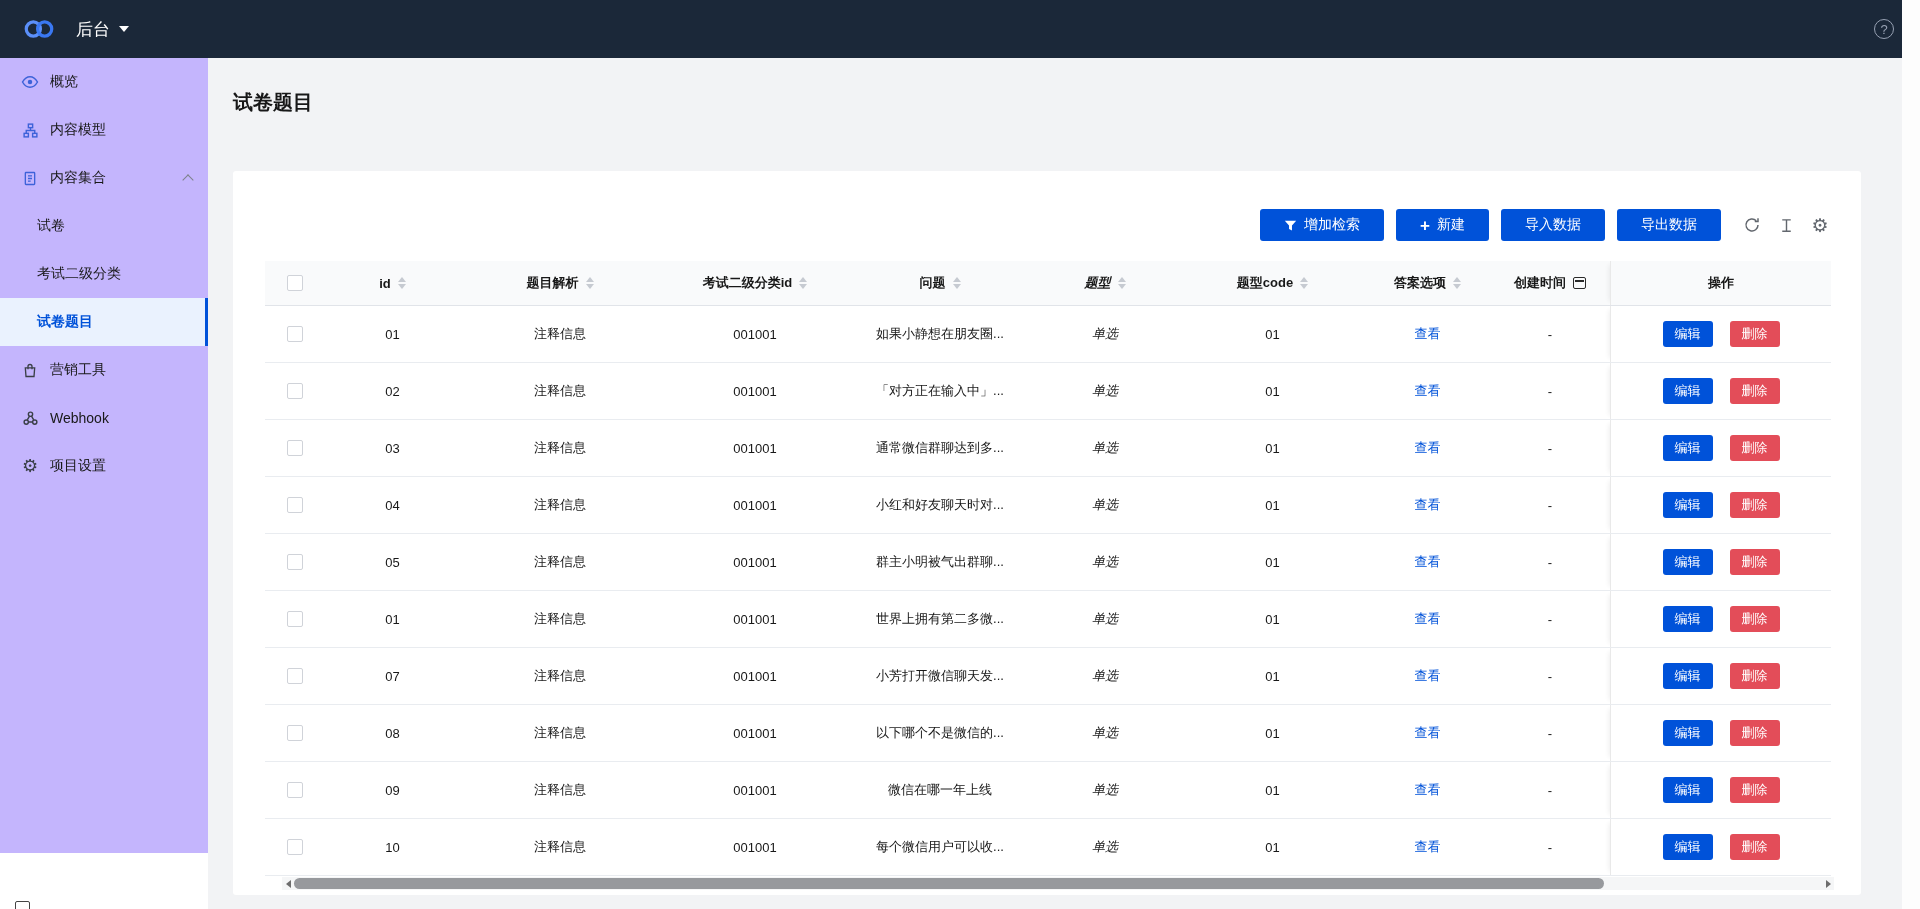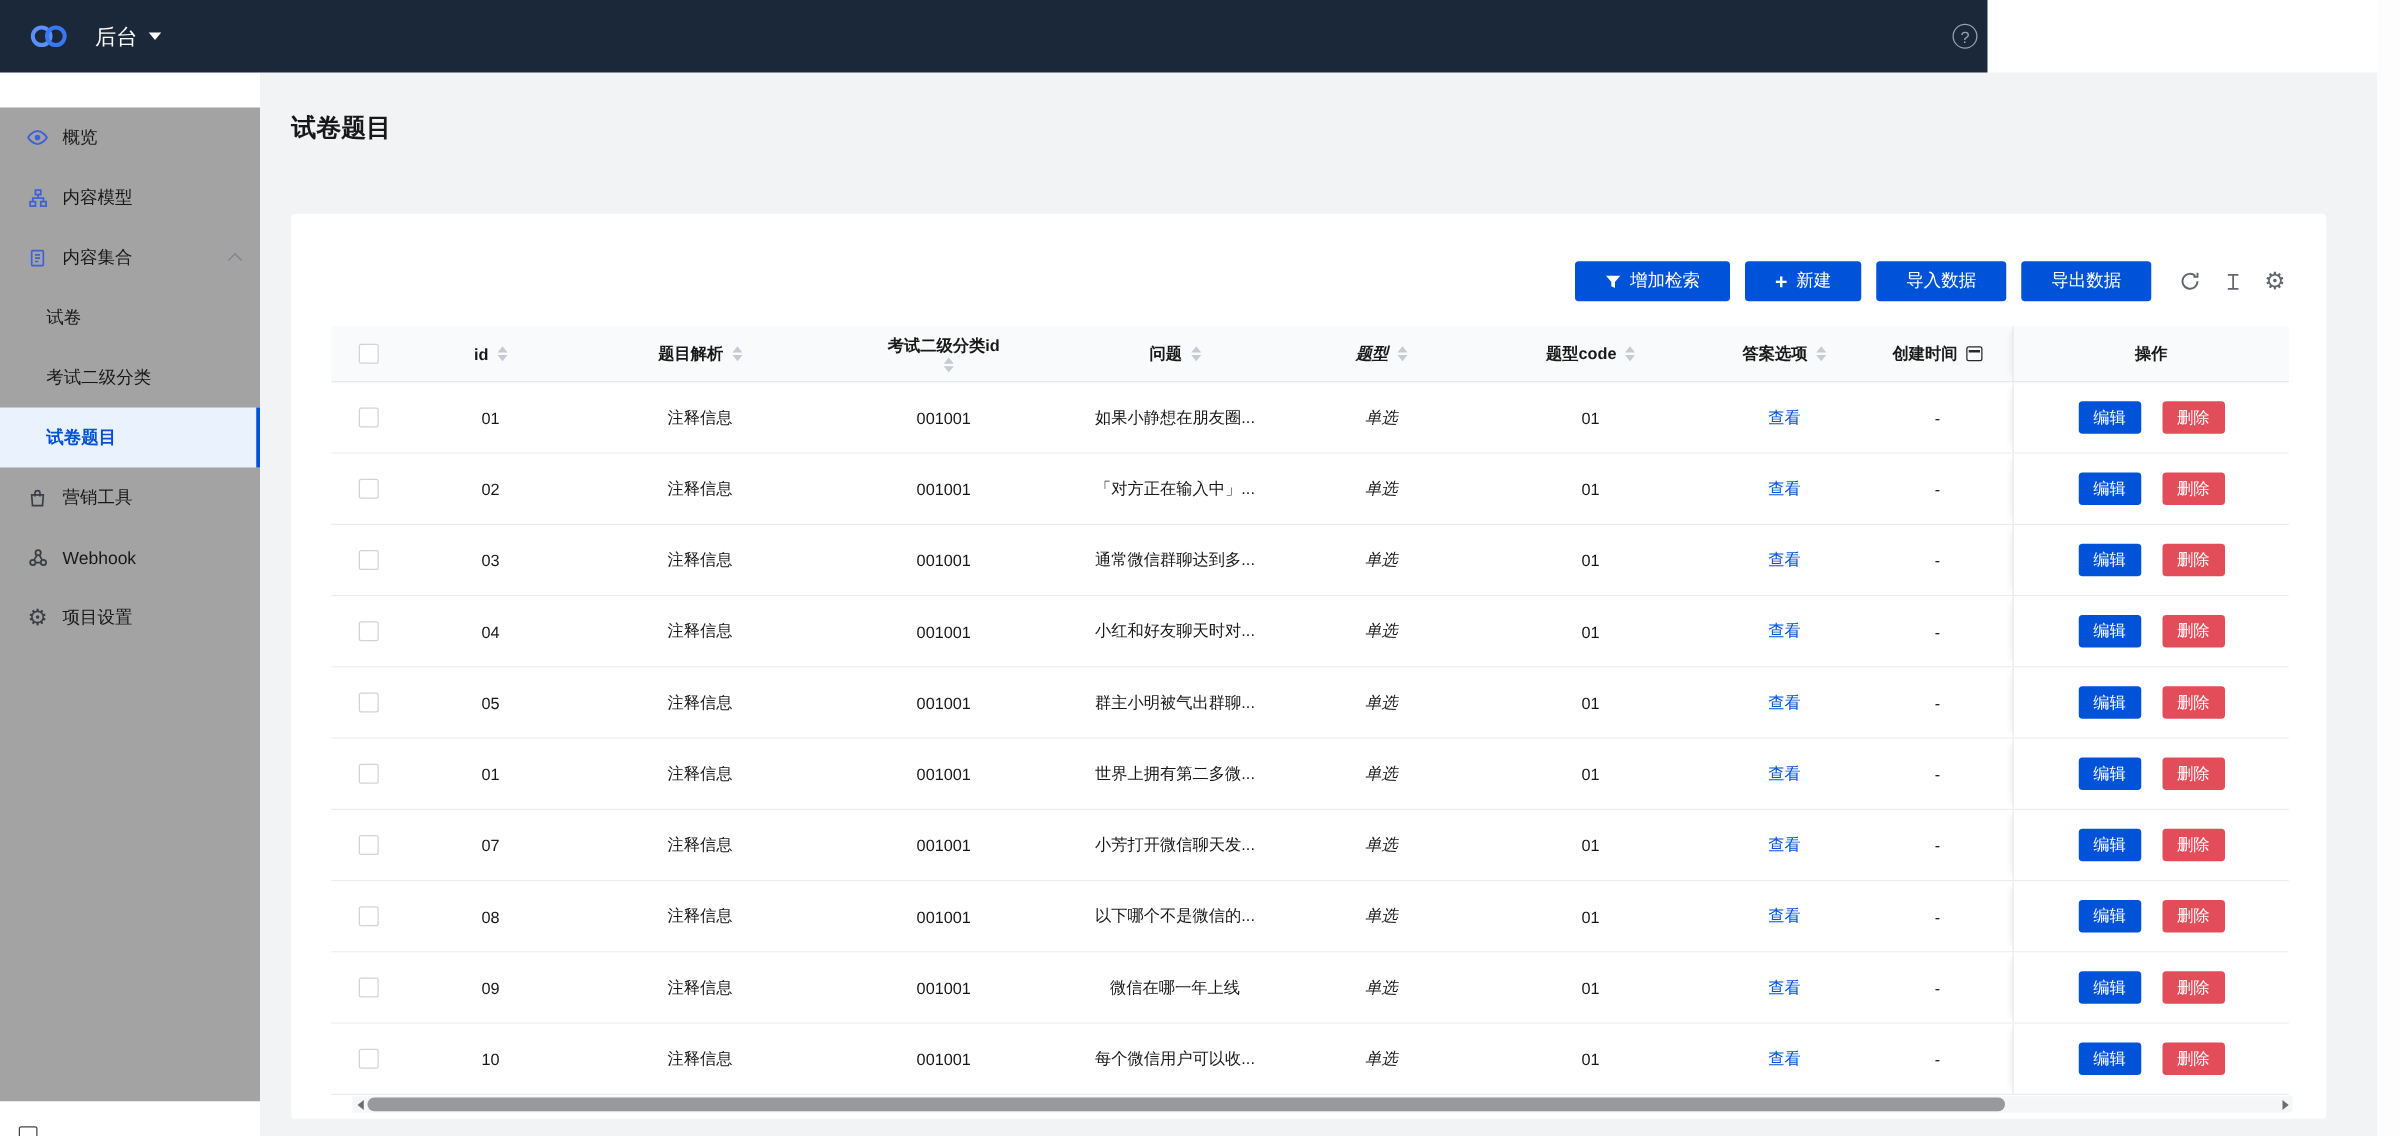--- a/index.html
+++ b/index.html
@@ -1,27 +1,27 @@
 <!DOCTYPE html>
 <html><head>
 <meta charset="utf-8">
 <style>
   * { box-sizing: border-box; }
   body { margin:0; background:#fff; font-family:"Liberation Sans","DejaVu Sans",sans-serif; }
   .app { position:relative; width:1920px; height:909px; overflow:hidden; background:#fff; }
 
   
-  .topbar { position:absolute; left:0; top:0; width:1590px; height:58px; background:#1b2839; display:flex; align-items:center; z-index:6; }
+  .topbar { position:absolute; left:0; top:0; width:1902px; height:58px; background:#1b2839; display:flex; align-items:center; z-index:6; }
   .logo { margin-left:22px; width:34px; height:34px; flex:0 0 34px; }
   .brand { margin-left:20px; color:#fff; font-size:17px; display:flex; align-items:center; gap:9px; cursor:pointer; }
   .caret-down { width:0; height:0; border-left:5px solid transparent; border-right:5px solid transparent; border-top:6px solid #ffffff; }
   .help-btn { position:absolute; right:8px; top:19px; width:20px; height:20px; border:1.5px solid #97a1b3; border-radius:50%; color:#97a1b3; font-size:13px; display:flex; align-items:center; justify-content:center; cursor:pointer; }
 
   
-  .sidebar { position:absolute; left:0; top:58px; width:208px; height:795px; background:#a3a3a3; z-index:5;margin-top:28px; }
+  .sidebar { position:absolute; left:0; top:58px; width:208px; height:795px; background:#c4b5fd; z-index:5; }
   .side-item { height:48px; display:flex; align-items:center; padding:0 16px 0 21px; gap:11px; font-size:14px; color:#181818; position:relative; cursor:pointer; }
   .side-item .sicon { width:18px; height:18px; flex:0 0 18px; display:flex; align-items:center; justify-content:center; }
   .icon-blue { color:#3d62d9; }
   .icon-dark { color:#3a3f47; }
   .side-item.child { padding-left:37px; }
   .side-item.active { background:#eaf2fe; color:#0052d9; font-weight:bold; }
   .active-bar { position:absolute; right:0; top:0; width:3px; height:100%; background:#0052d9; }
   .chev-up { margin-left:auto; width:8px; height:8px; border-left:1.5px solid #7d828a; border-top:1.5px solid #7d828a; transform:rotate(45deg); margin-top:4px; }
   .gear-glyph { font-size:18px; line-height:1; }
 
@@ -41,21 +41,21 @@
   .gear-tool { font-size:19px; line-height:1; }
 
   
   .table { position:absolute; left:32px; top:90px; width:1566px; font-size:13px; color:#181818; }
   .thead-row { display:flex; height:45px; background:#f9fafb; border-bottom:1px solid #e1e4e9; font-weight:bold; }
   .tr { display:flex; height:57px; border-bottom:1px solid #e9ecf0; background:#fff; }
   .th, .td { display:flex; align-items:center; justify-content:center; }
   .col-check { width:60px; }
   .col-id { width:135px; }
   .col-analysis { width:200px; }
-  .col-cat { width:190px;flex-direction:column; }
+  .col-cat { width:190px; }
   .col-q { width:180px; }
   .col-type { width:150px;font-style:italic; }
   .col-code { width:185px; }
   .col-ans { width:125px; }
   .col-time { width:120px; }
   .col-op { width:221px; border-left:1px solid #e9e9e9; box-shadow:-5px 0 5px -4px rgba(0,0,0,.07); gap:17px; }
   .checkbox { width:16px; height:16px; border:1px solid #d0d3d9; border-radius:2px; background:#fff; display:inline-block; cursor:pointer; }
   .sorter { display:inline-flex; flex-direction:column; gap:2px; margin-left:7px; }
   .s-up { width:0; height:0; border-left:4px solid transparent; border-right:4px solid transparent; border-bottom:5px solid #c6cad1; }
   .s-down { width:0; height:0; border-left:4px solid transparent; border-right:4px solid transparent; border-top:5px solid #c6cad1; }

